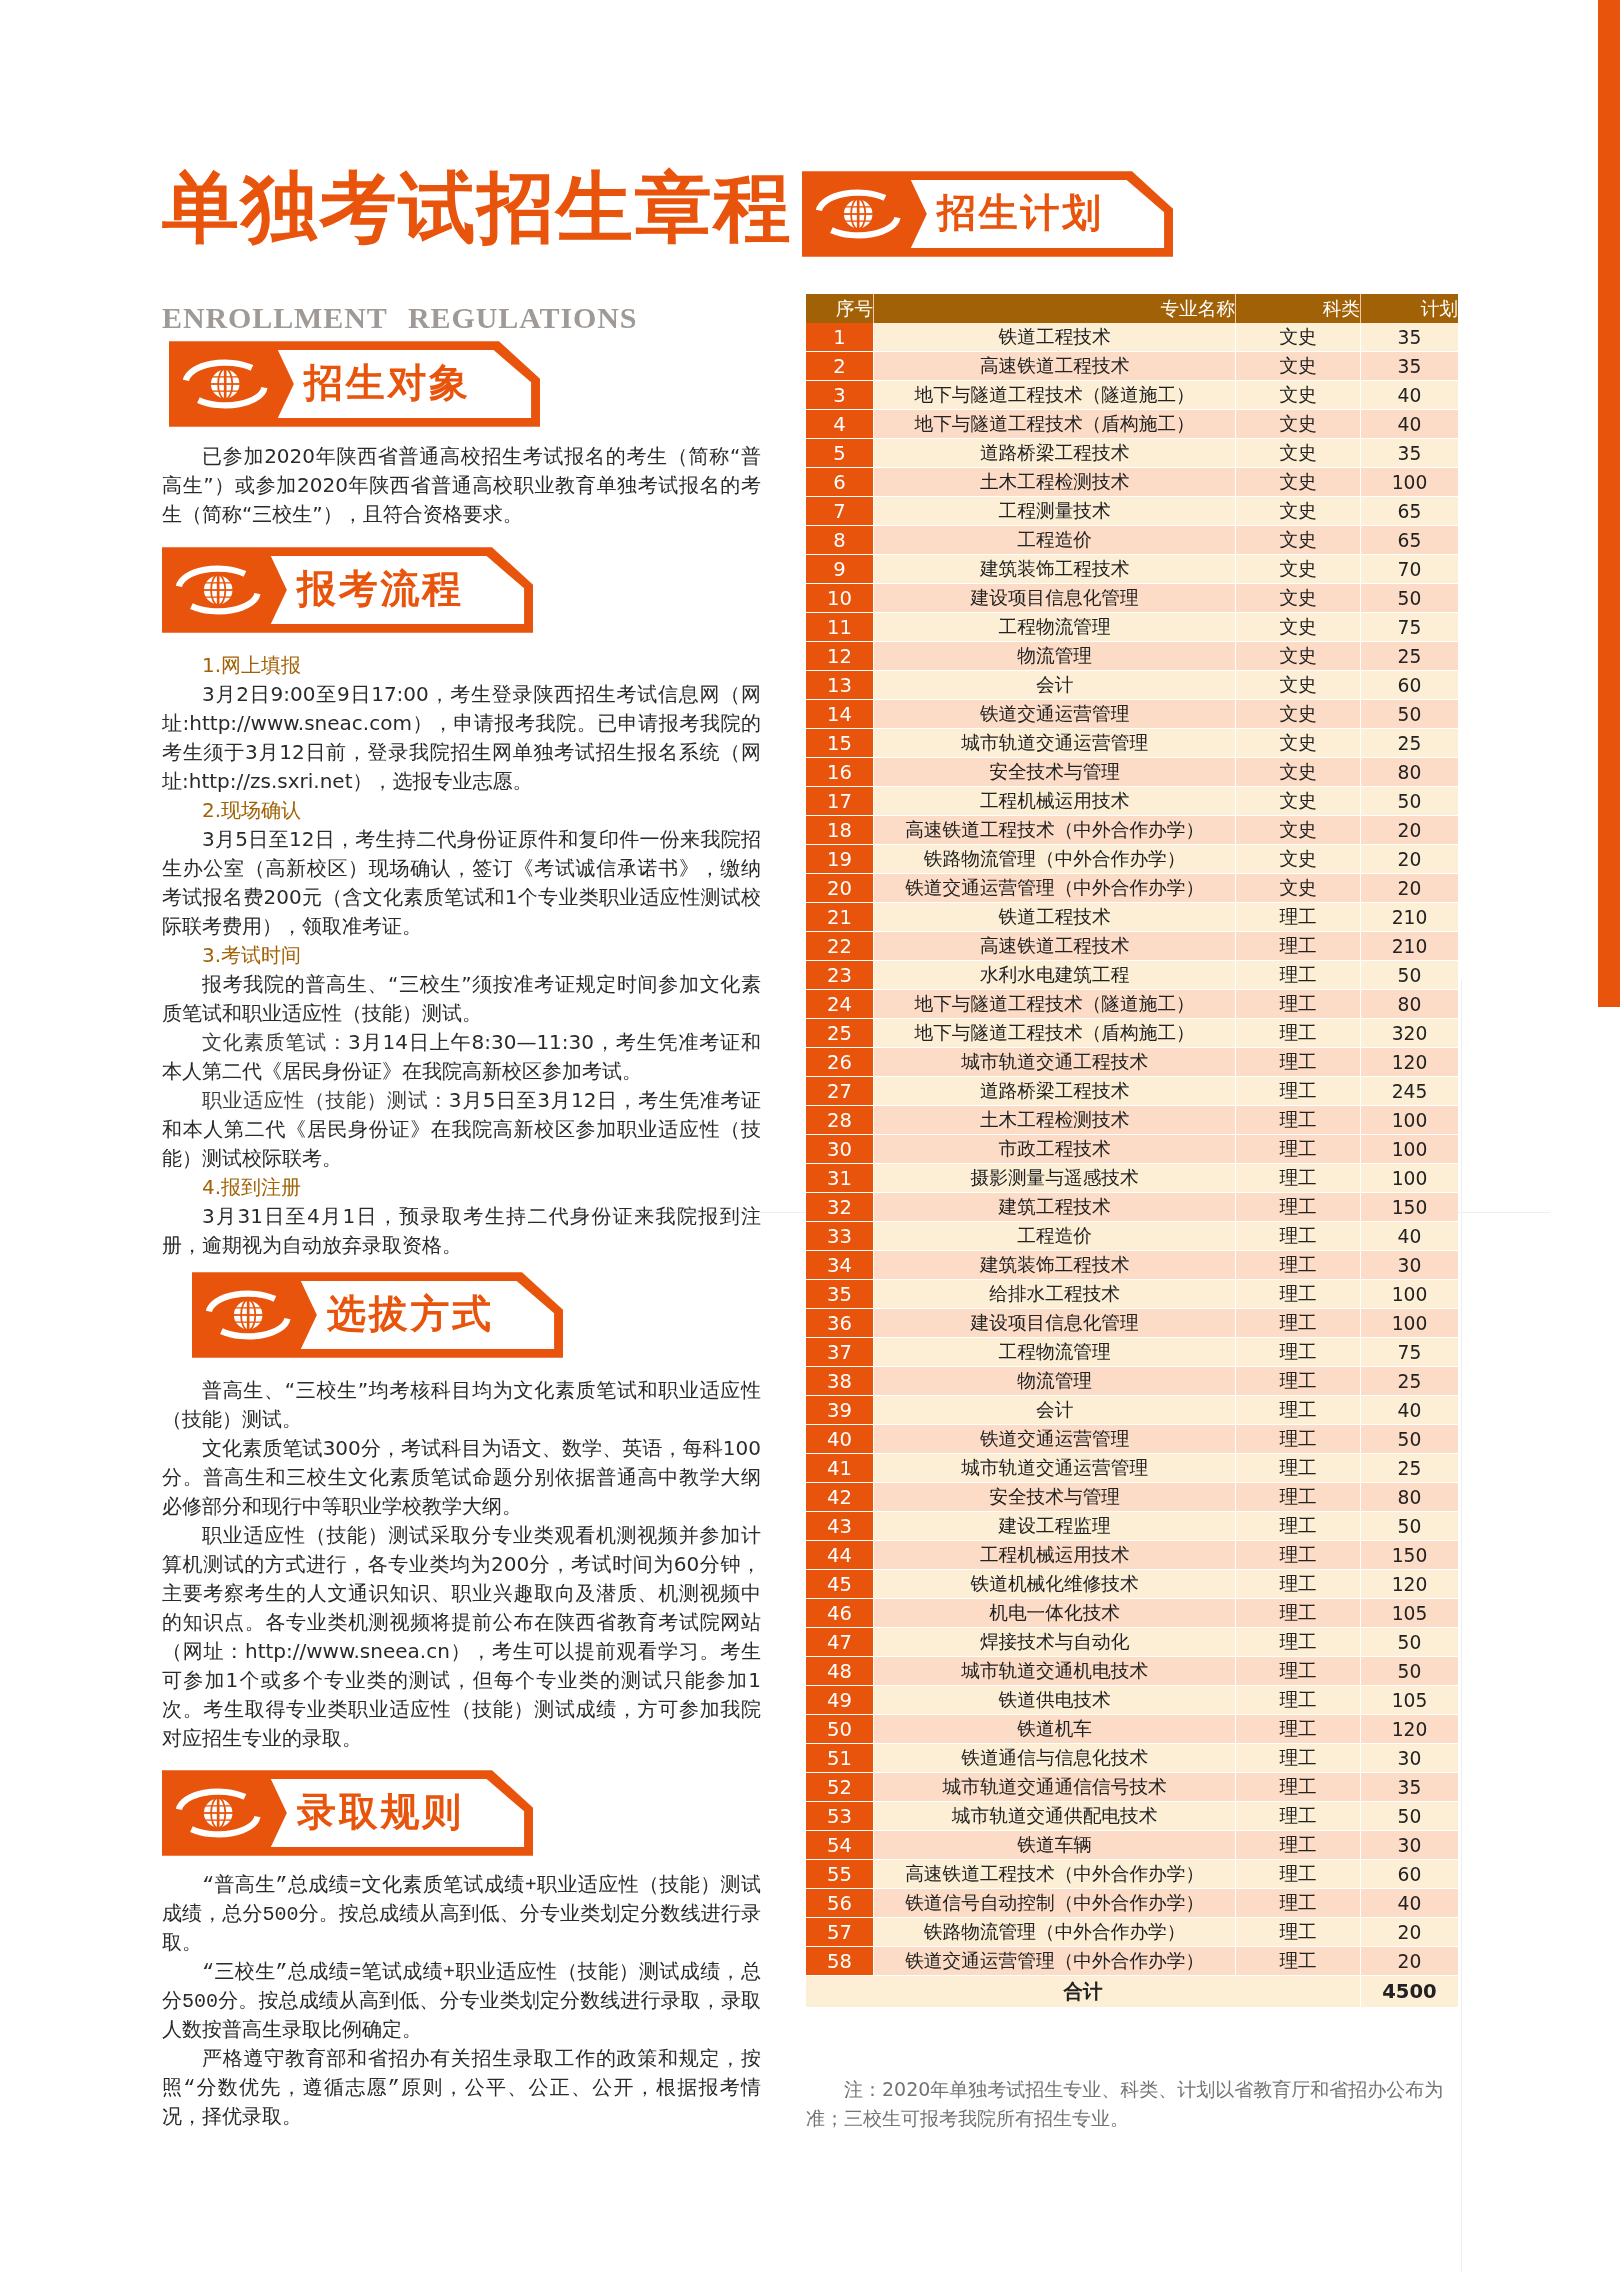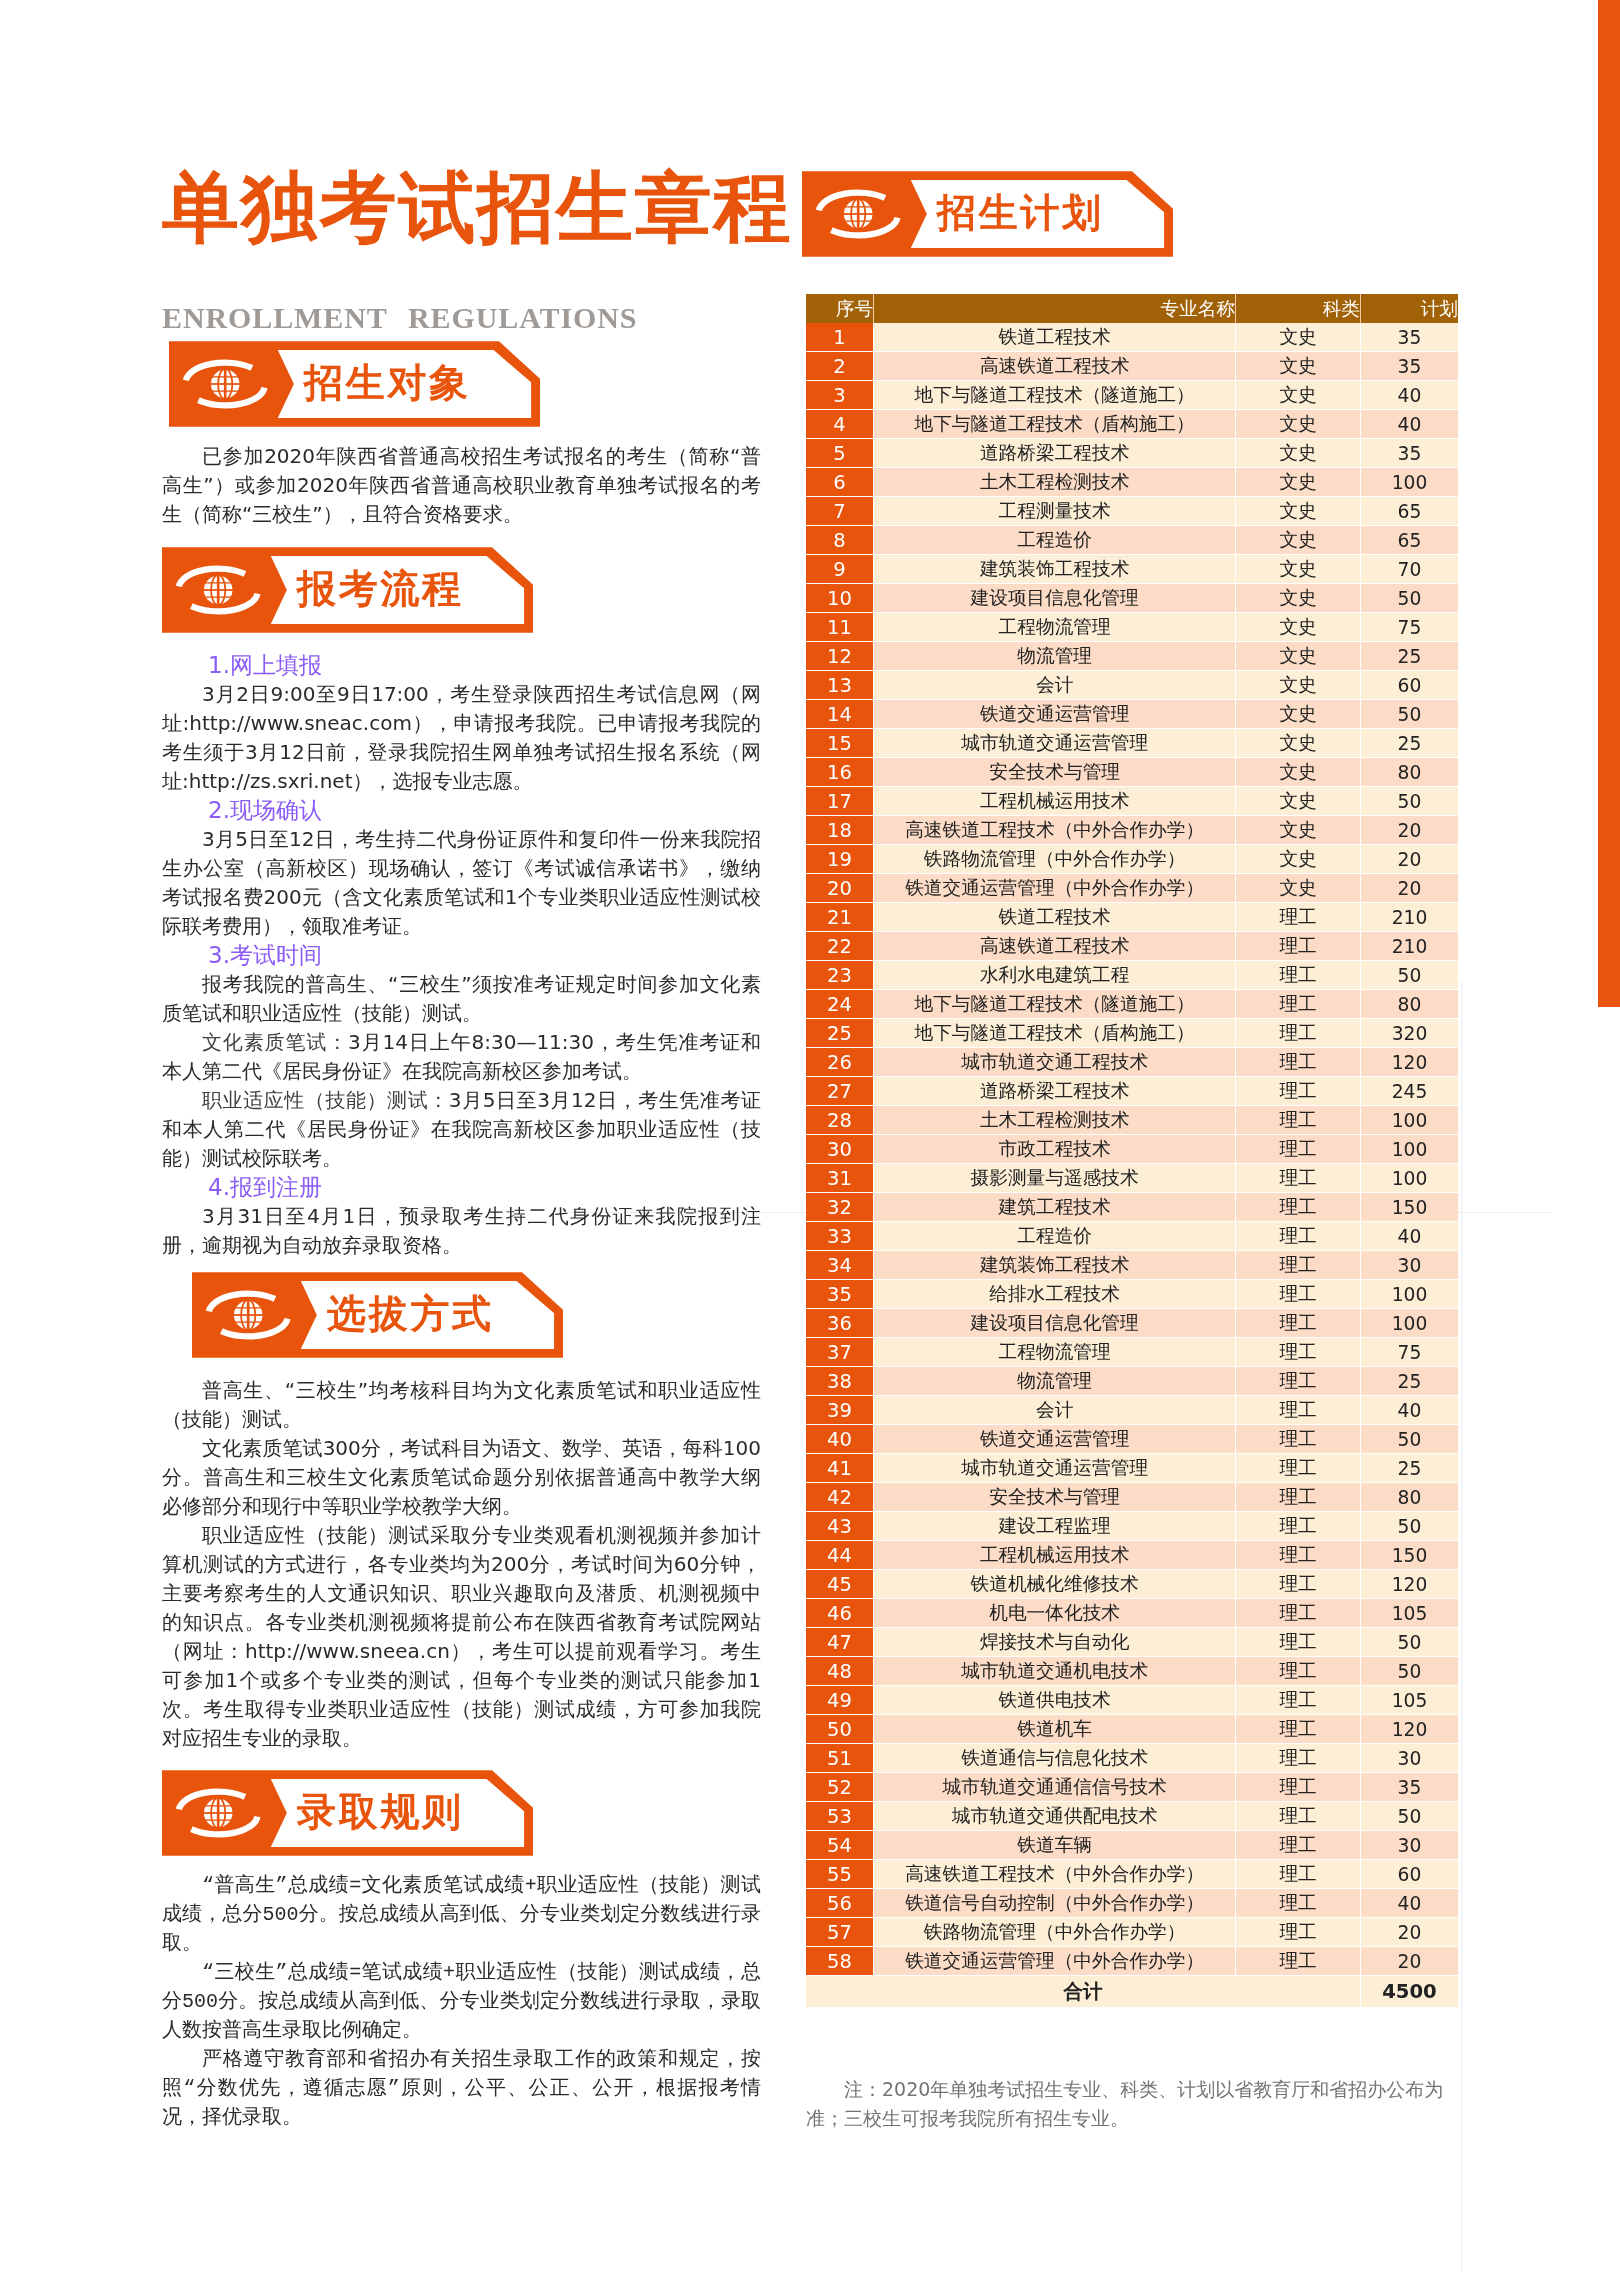--- a/index.html
+++ b/index.html
@@ -12,21 +12,21 @@
   .sub-title { position: absolute; left: 162px; top: 266px; font-family: Liberation Serif, serif; font-size: 30px; font-weight: bold; color: #a09a96; letter-spacing: 0.9px; word-spacing: 12.5px; margin-top: 35px; }
 
   
   .banner { position: absolute; width: 371px; height: 86px; }
   .banner svg { position: absolute; left: 0; top: 0; }
   .banner .banner-label { position: absolute; left: 135px; top: 16px; font-size: 39px; font-weight: bold; color: #e8540c; letter-spacing: 2.7px; line-height: 52px; }
 
   .col-left { position: absolute; left: 162px; width: 599px; }
   .para { font-size: 20px; line-height: 29px; color: #2a2a2a; text-align: justify; }
   .para.indent { text-indent: 2em; }
-  .sub-heading { font-size: 23px; line-height: 29px; color: #8b5cf6; padding-left: 2em; }
+  .sub-heading { font-size: 20px; line-height: 29px; color: #a16207; padding-left: 2em; }
   .hl { color: #404040; }
 
   
   .plan-table { position: absolute; left: 806px; top: 294px; width: 652px; border-collapse: separate; border-spacing: 0; }
   .plan-table th { background: #a16207; color: #ffffff; font-weight: normal; font-size: 18.7px; height: 29px; text-align: right; border-right: 1.8px solid #f7c9a8; }
   .plan-table th:last-child { border-right: none; }
   .plan-table td { height: 29px; font-size: 18.7px; text-align: center; color: #222; border-bottom: 1.3px solid #ffffff; border-right: 1.8px solid #ffffff; padding: 0; }
   .plan-table td:last-child { border-right: none; }
   .plan-table td.idx { background: #e8540c; color: #ffffff; width: 66px; font-size: 19.6px; }
   .plan-table tr.odd td.body { background: #fdeed6; }

